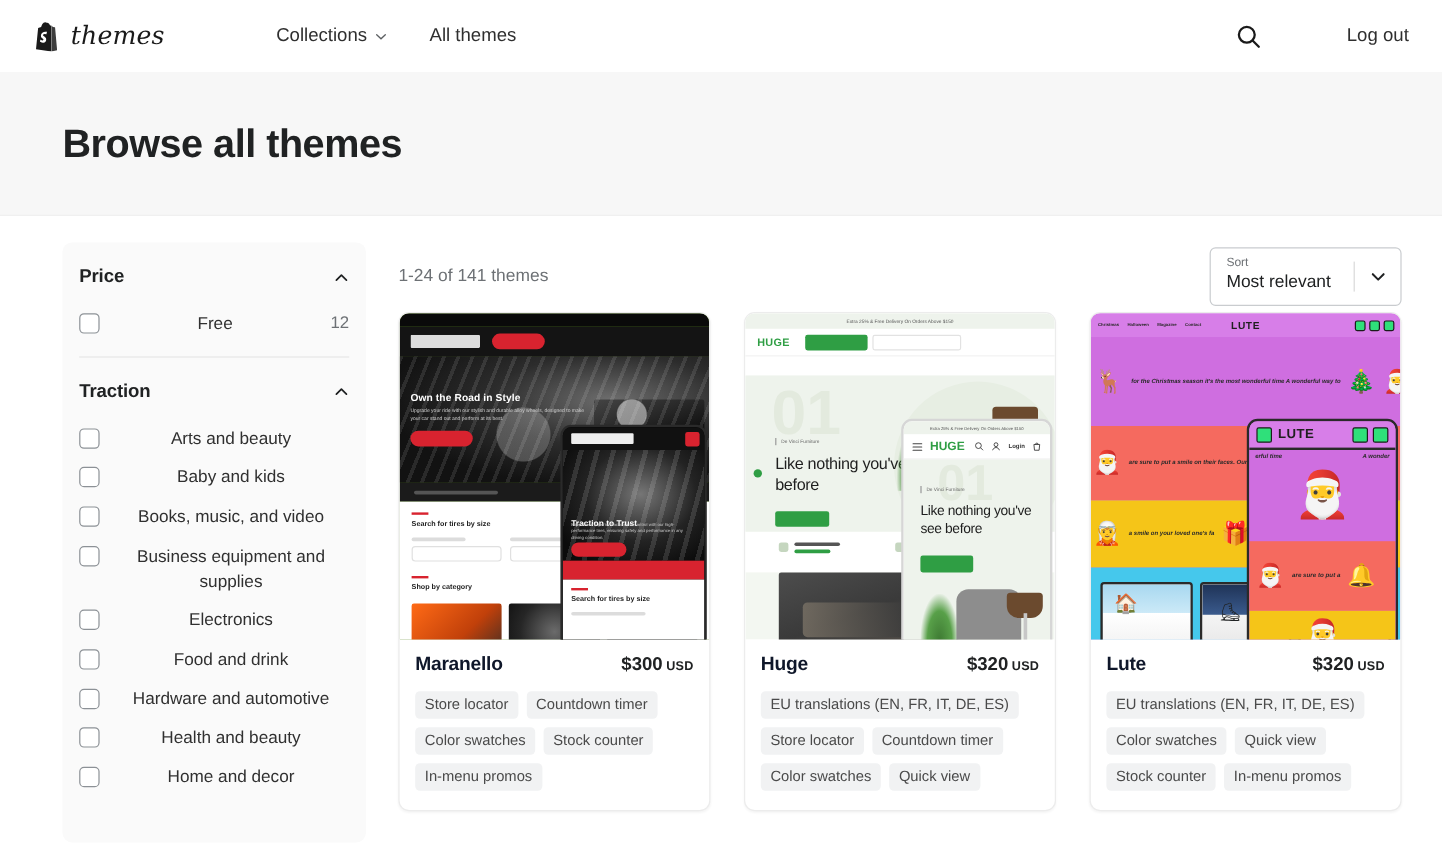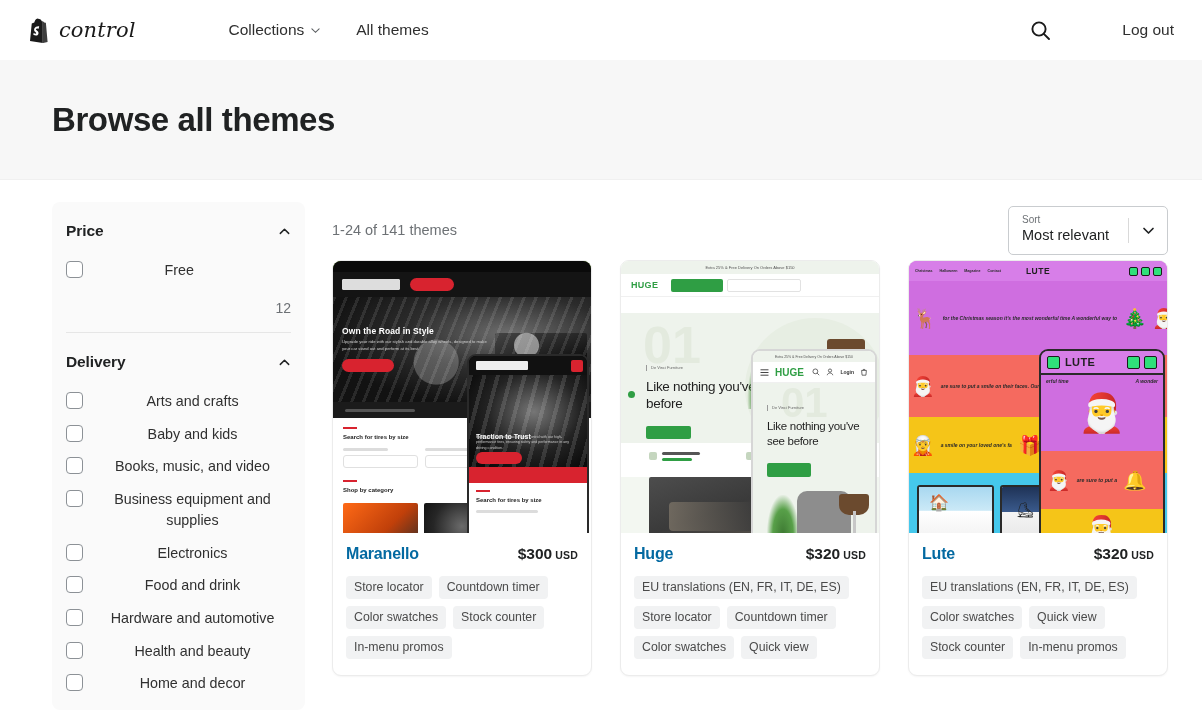--- a/index.html
+++ b/index.html
@@ -77,21 +77,21 @@
   .frow {
     display: flex; align-items: flex-start; gap: 11px;
     padding: 6px 0; cursor: pointer; min-height: 29px; text-align: center;
   }
   .cbox {
     width: 17px; height: 17px; flex: 0 0 17px;
     border: 1.5px solid #8c9196; border-radius: 4px; background: #fff;
     margin-top: 1px;
   }
   .flabel { font-size: 14.3px; color: #303030; line-height: 1.45; flex: 1; }
-  .fcount { font-size: 14px; color: #6d7175; margin-left: auto; margin-top: 40px; }
+  .fcount { font-size: 14px; color: #6d7175; margin-left: auto; }
 
   
   .main { flex: 1; margin-top: 22px; padding-left: 27px; }
   .mainhead { display: flex; align-items: center; height: 56px; }
   .results { font-size: 14.5px; color: #6d7175; }
   .sortbox {
     margin-left: auto; width: 160px; height: 49px;
     border: 1px solid #c9cccf; border-radius: 5px;
     display: flex; align-items: stretch; background: #fff; cursor: pointer;
   }
@@ -105,21 +105,21 @@
   .grid { display: flex; gap: 28px; margin-top: 2px; }
   .card {
     width: 260px; background: #fff;
     border: 1px solid #ececec; border-radius: 9px;
     overflow: hidden;
     box-shadow: 0 1px 2px rgba(0,0,0,.045);
   }
   .thumb { height: 272px; width: 100%; position: relative; overflow: hidden; background:#fff; }
   .cbody { padding: 12px 13px 16px 13px; }
   .crow { display: flex; align-items: baseline; }
-  .cname { font-size: 16px; font-weight: 700; color: #0369a1; letter-spacing: -.2px; }
+  .cname { font-size: 16px; font-weight: 700; color: #0f172a; letter-spacing: -.2px; }
   .cprice { margin-left: auto; font-size: 15.5px; font-weight: 700; color: #202223; }
   .cusd { font-size: 10.5px; font-weight: 700; color: #202223; margin-left: 3px; letter-spacing:.2px;}
   .tags { display: flex; flex-wrap: wrap; gap: 7px; margin-top: 13px; }
   .tag {
     background: #f1f2f3; border-radius: 4px;
     font-size: 12.3px; color: #4a4a4a;
     padding: 4px 8px 5px 8px; white-space: nowrap;
   }
 
   
@@ -269,21 +269,21 @@
 
 <div class="topbar">
   <div class="brand">
     <span>
       <svg class="shopify-bag" viewBox="0 0 22 25">
         <path d="M14.6 2.3c-.2-.1-.6-.1-.9 0-.1-.4-.4-1-.8-1.5C12.4.2 11.8 0 11.2 0h-.3C10.6-.3 10.2-.5 9.7-.5 7.6-.4 6.6 2.2 6.3 3.6l-1.9.6c-.6.2-.6.2-.7.8L2 22.1 14.8 24V2.3z" fill="#1a1a1a" transform="translate(0,1)"></path>
         <path d="M15 2.4V24l4.6-1.1L17.9 4c0-.2-.2-.3-.3-.3l-1.4-.1-1-1-.2-.2z" fill="#3d3d3d" transform="translate(0,1)"></path>
         <path d="M11.2 7.5l-.6 2.2s-.7-.3-1.5-.3c-1.2.1-1.2.8-1.2 1 .1.9 2.5 1.2 2.6 3.3.1 1.7-.9 2.8-2.4 2.9-1.8.1-2.8-1-2.8-1l.4-1.6s1 .8 1.8.7c.5 0 .7-.4.7-.7-.1-1.2-2-1.1-2.1-3.1-.1-1.7 1-3.4 3.4-3.5.9-.1 1.7.1 1.7.1z" fill="#fff" transform="translate(0,1)"></path>
       </svg>
     </span>
-    <span class="brand-word">control</span>
+    <span class="brand-word">themes</span>
   </div>
 
   <div class="mainnav">
     <div class="navlink">
       <span>Collections</span>
       <span>
         <svg class="caret-d" viewBox="0 0 10 10">
             <path d="M1 3.2L5 7 9 3.2" stroke="#5c5f62" stroke-width="1.2" fill="none" stroke-linecap="round"></path>
           </svg>
       </span>
@@ -325,31 +325,31 @@
         <span class="cbox"></span>
         <span class="flabel">Free</span>
         <span class="fcount">12</span>
       </div>
     </div>
 
     <div class="divider"></div>
 
     <div>
       <div class="filter-head">
-        <span class="title">Delivery</span>
+        <span class="title">Traction</span>
         <span>
           <svg class="chev" viewBox="0 0 14 14">
               <path d="M2.5 9L7 4.6 11.5 9" stroke="#202223" stroke-width="1.6" fill="none" stroke-linecap="round" stroke-linejoin="round"></path>
             </svg>
         </span>
       </div>
 
       <div class="frow">
         <span class="cbox"></span>
-        <span class="flabel">Arts and crafts</span>
+        <span class="flabel">Arts and beauty</span>
       </div>
       <div class="frow">
         <span class="cbox"></span>
         <span class="flabel">Baby and kids</span>
       </div>
       <div class="frow">
         <span class="cbox"></span>
         <span class="flabel">Books, music, and video</span>
       </div>
       <div class="frow">

